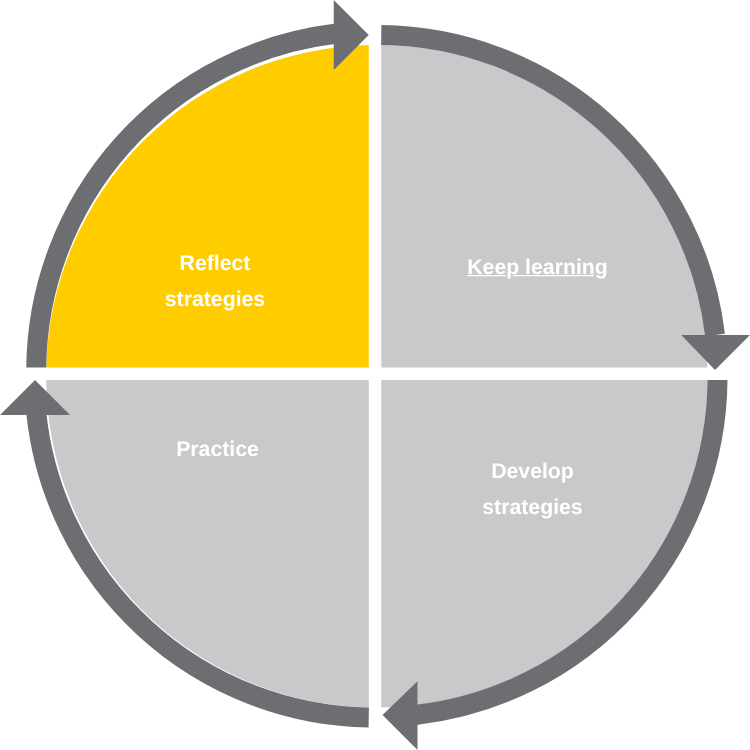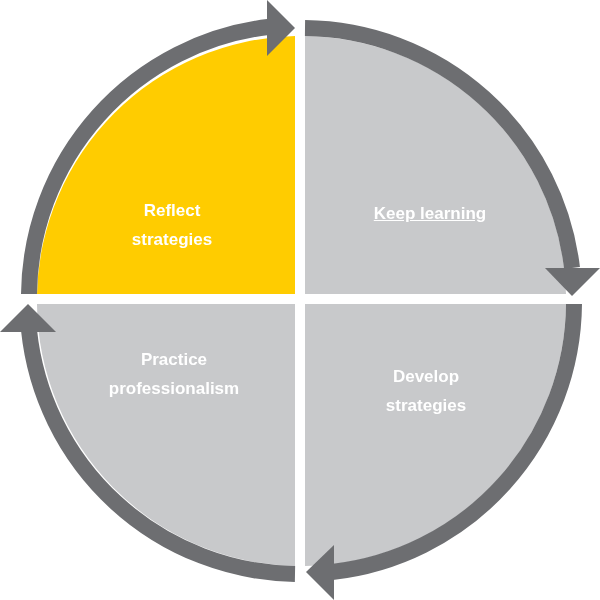--- a/index.html
+++ b/index.html
@@ -39,14 +39,13 @@
 </div>
 <div class="lbl" style="left:320px;top:199px;text-decoration:underline;">
   <div>Keep learning</div>
 </div>
 <div class="lbl" style="left:316px;top:362px;">
   <div>Develop</div>
   <div>strategies</div>
 </div>
 <div class="lbl" style="left:64px;top:345px;">
   <div>Practice</div>
-  <div>professionalism</div>
 </div>
 
 </body></html>

